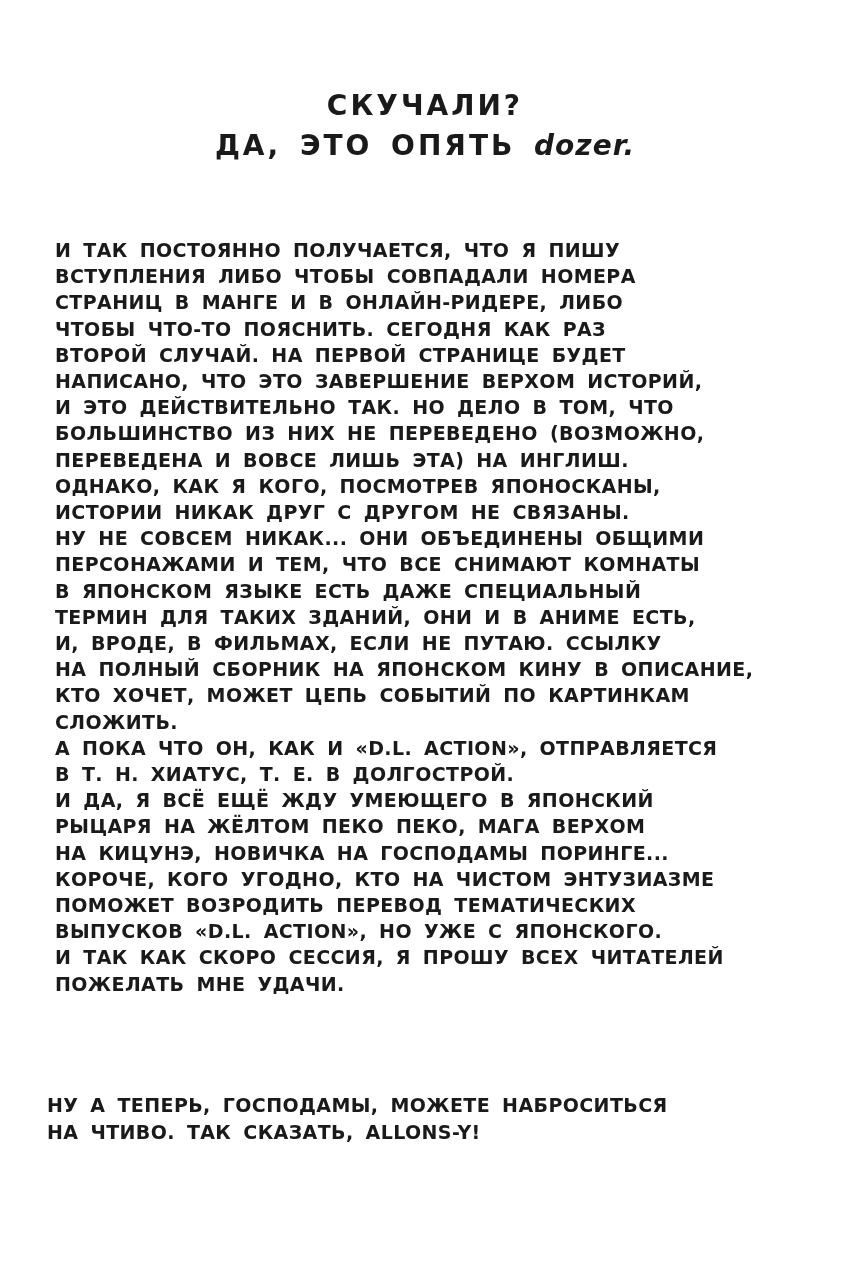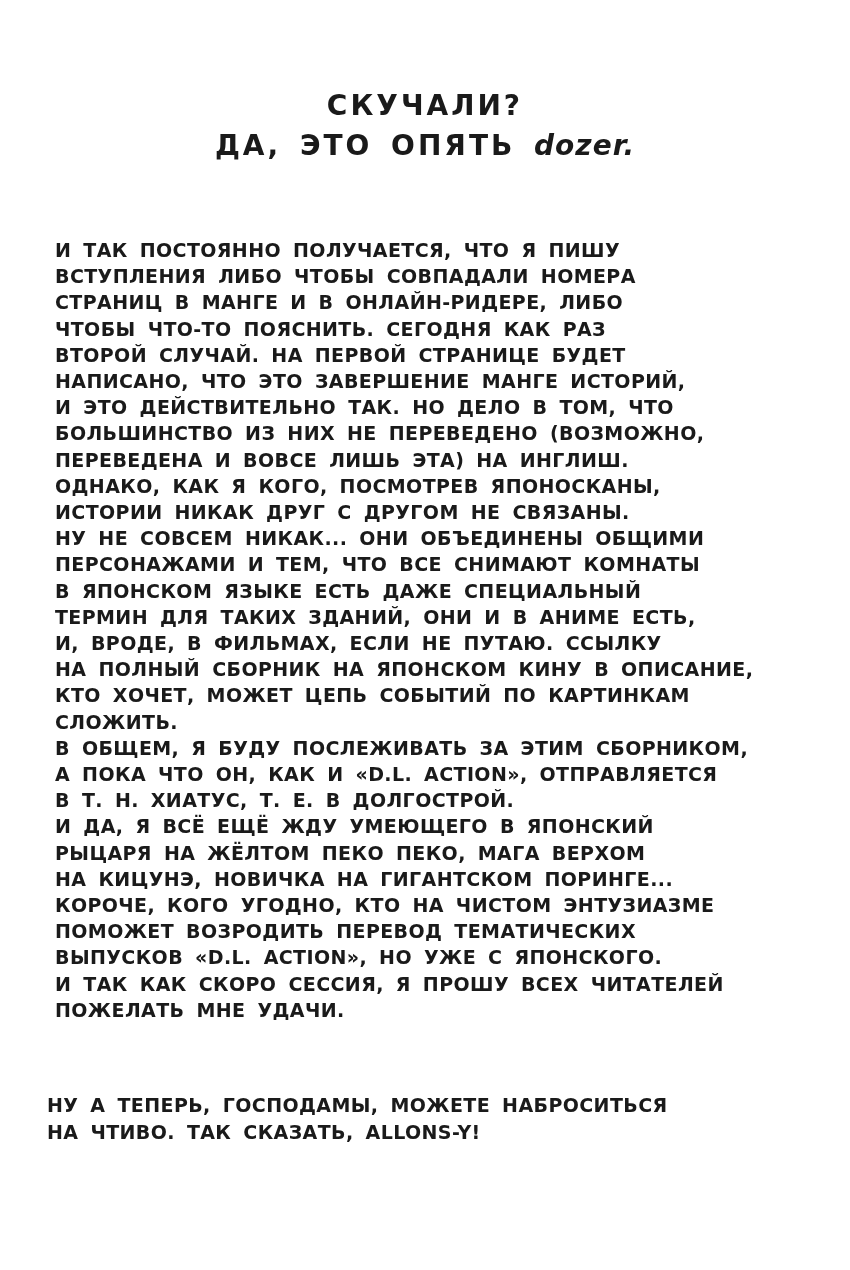--- a/index.html
+++ b/index.html
@@ -64,40 +64,39 @@
     <div>СКУЧАЛИ?</div>
     <div><span>ДА, ЭТО ОПЯТЬ </span><span class="author">dozer.</span></div>
   </div>
 
   <div class="body-text">
       <div class="text-line">И ТАК ПОСТОЯННО ПОЛУЧАЕТСЯ, ЧТО Я ПИШУ</div>
       <div class="text-line">ВСТУПЛЕНИЯ ЛИБО ЧТОБЫ СОВПАДАЛИ НОМЕРА</div>
       <div class="text-line">СТРАНИЦ В МАНГЕ И В ОНЛАЙН-РИДЕРЕ, ЛИБО</div>
       <div class="text-line">ЧТОБЫ ЧТО-ТО ПОЯСНИТЬ. СЕГОДНЯ КАК РАЗ</div>
       <div class="text-line">ВТОРОЙ СЛУЧАЙ. НА ПЕРВОЙ СТРАНИЦЕ БУДЕТ</div>
-      <div class="text-line">НАПИСАНО, ЧТО ЭТО ЗАВЕРШЕНИЕ МАНГЕ ИСТОРИЙ,</div>
+      <div class="text-line">НАПИСАНО, ЧТО ЭТО ЗАВЕРШЕНИЕ ВЕРХОМ ИСТОРИЙ,</div>
       <div class="text-line">И ЭТО ДЕЙСТВИТЕЛЬНО ТАК. НО ДЕЛО В ТОМ, ЧТО</div>
       <div class="text-line">БОЛЬШИНСТВО ИЗ НИХ НЕ ПЕРЕВЕДЕНО (ВОЗМОЖНО,</div>
       <div class="text-line">ПЕРЕВЕДЕНА И ВОВСЕ ЛИШЬ ЭТА) НА ИНГЛИШ.</div>
       <div class="text-line">ОДНАКО, КАК Я КОГО, ПОСМОТРЕВ ЯПОНОСКАНЫ,</div>
       <div class="text-line">ИСТОРИИ НИКАК ДРУГ С ДРУГОМ НЕ СВЯЗАНЫ.</div>
       <div class="text-line">НУ НЕ СОВСЕМ НИКАК... ОНИ ОБЪЕДИНЕНЫ ОБЩИМИ</div>
       <div class="text-line">ПЕРСОНАЖАМИ И ТЕМ, ЧТО ВСЕ СНИМАЮТ КОМНАТЫ</div>
       <div class="text-line">В ЯПОНСКОМ ЯЗЫКЕ ЕСТЬ ДАЖЕ СПЕЦИАЛЬНЫЙ</div>
       <div class="text-line">ТЕРМИН ДЛЯ ТАКИХ ЗДАНИЙ, ОНИ И В АНИМЕ ЕСТЬ,</div>
       <div class="text-line">И, ВРОДЕ, В ФИЛЬМАХ, ЕСЛИ НЕ ПУТАЮ. ССЫЛКУ</div>
       <div class="text-line">НА ПОЛНЫЙ СБОРНИК НА ЯПОНСКОМ КИНУ В ОПИСАНИЕ,</div>
       <div class="text-line">КТО ХОЧЕТ, МОЖЕТ ЦЕПЬ СОБЫТИЙ ПО КАРТИНКАМ</div>
       <div class="text-line">СЛОЖИТЬ.</div>
-      <div class="text-line">В ОБЩЕМ, Я БУДУ ПОСЛЕЖИВАТЬ ЗА ЭТИМ СБОРНИКОМ,</div>
       <div class="text-line">А ПОКА ЧТО ОН, КАК И «D.L. ACTION», ОТПРАВЛЯЕТСЯ</div>
       <div class="text-line">В Т. Н. ХИАТУС, Т. Е. В ДОЛГОСТРОЙ.</div>
       <div class="text-line">И ДА, Я ВСЁ ЕЩЁ ЖДУ УМЕЮЩЕГО В ЯПОНСКИЙ</div>
       <div class="text-line">РЫЦАРЯ НА ЖЁЛТОМ ПЕКО ПЕКО, МАГА ВЕРХОМ</div>
-      <div class="text-line">НА КИЦУНЭ, НОВИЧКА НА ГИГАНТСКОМ ПОРИНГЕ...</div>
+      <div class="text-line">НА КИЦУНЭ, НОВИЧКА НА ГОСПОДАМЫ ПОРИНГЕ...</div>
       <div class="text-line">КОРОЧЕ, КОГО УГОДНО, КТО НА ЧИСТОМ ЭНТУЗИАЗМЕ</div>
       <div class="text-line">ПОМОЖЕТ ВОЗРОДИТЬ ПЕРЕВОД ТЕМАТИЧЕСКИХ</div>
       <div class="text-line">ВЫПУСКОВ «D.L. ACTION», НО УЖЕ С ЯПОНСКОГО.</div>
       <div class="text-line">И ТАК КАК СКОРО СЕССИЯ, Я ПРОШУ ВСЕХ ЧИТАТЕЛЕЙ</div>
       <div class="text-line">ПОЖЕЛАТЬ МНЕ УДАЧИ.</div>
     </div>
 
   <div class="footer-text">
       <div class="text-line">НУ А ТЕПЕРЬ, ГОСПОДАМЫ, МОЖЕТЕ НАБРОСИТЬСЯ</div>
       <div class="text-line">НА ЧТИВО. ТАК СКАЗАТЬ, ALLONS-Y!</div>

